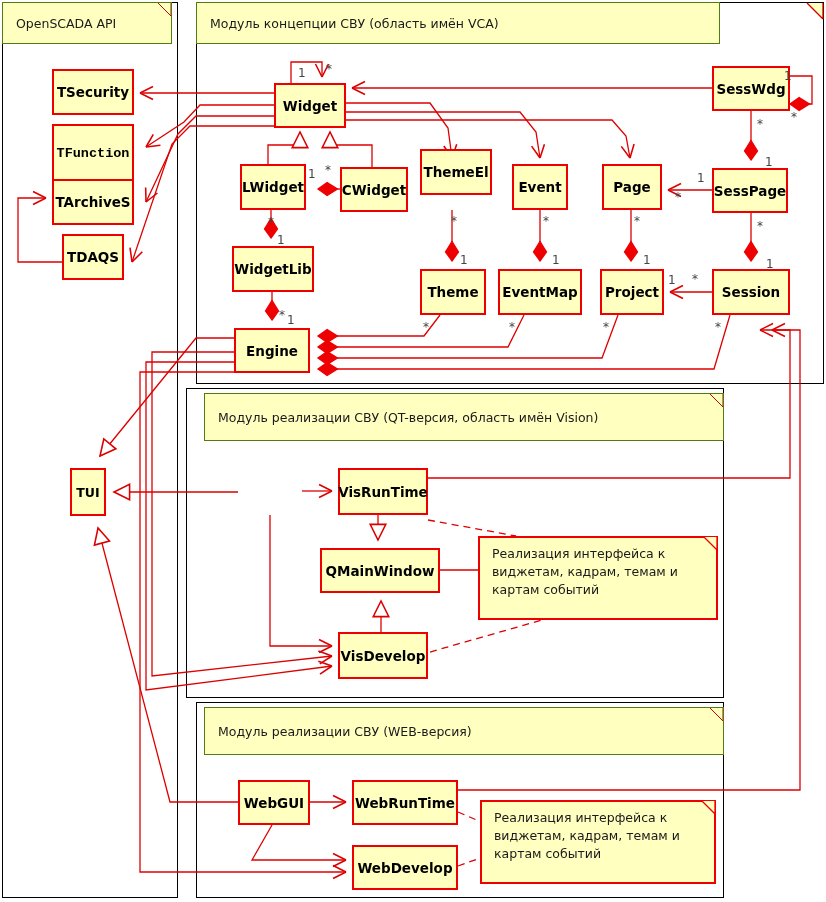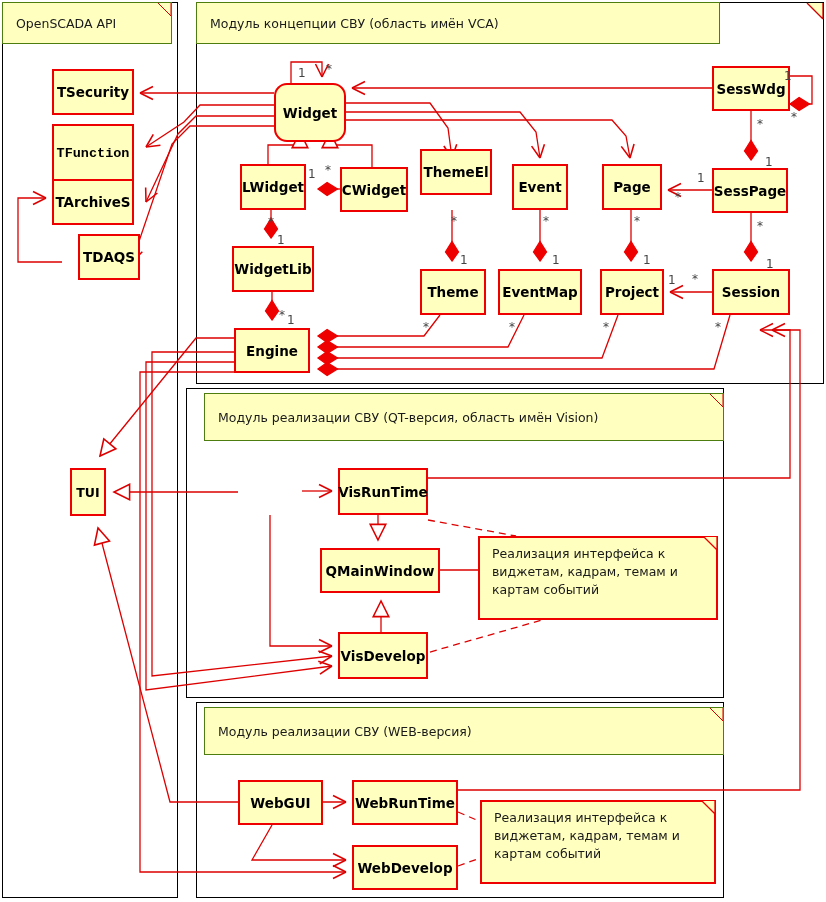--- a/index.html
+++ b/index.html
@@ -158,28 +158,28 @@
 
   <div class="cls" style="left:52px;top:69px;width:82px;height:46px;">
     <span>TSecurity</span>
     </div>
   <div class="cls" style="left:52px;top:124px;width:82px;height:59px;font-family:Liberation Mono, monospace;">
     <span>TFunction</span>
     </div>
   <div class="cls" style="left:52px;top:179px;width:82px;height:46px;">
     <span>TArchiveS</span>
     </div>
-  <div class="cls" style="left:62px;top:234px;width:62px;height:46px;margin-left:16px;">
+  <div class="cls" style="left:62px;top:234px;width:62px;height:46px;">
     <span>TDAQS</span>
     </div>
   <div class="cls" style="left:70px;top:468px;width:36px;height:48px;font-size:12.5px;">
     <span>TUI</span>
     </div>
 
-  <div class="cls" style="left:274px;top:83px;width:72px;height:59px;border-radius:13px;">
+  <div class="cls" style="left:274px;top:83px;width:72px;height:45px;">
     <span>Widget</span>
     </div>
   <div class="cls" style="left:712px;top:66px;width:78px;height:45px;">
     <span>SessWdg</span>
     </div>
   <div class="cls" style="left:240px;top:164px;width:66px;height:46px;">
     <span>LWidget</span>
     </div>
   <div class="cls" style="left:340px;top:167px;width:68px;height:45px;">
     <span>CWidget</span>
@@ -218,21 +218,21 @@
   <div class="cls" style="left:338px;top:468px;width:90px;height:47px;">
     <span>VisRunTime</span>
     </div>
   <div class="cls" style="left:320px;top:548px;width:120px;height:45px;">
     <span>QMainWindow</span>
     </div>
   <div class="cls" style="left:338px;top:632px;width:90px;height:47px;">
     <span>VisDevelop</span>
     </div>
 
-  <div class="cls" style="left:238px;top:780px;width:85px;height:45px;">
+  <div class="cls" style="left:238px;top:780px;width:72px;height:45px;">
     <span>WebGUI</span>
     </div>
   <div class="cls" style="left:352px;top:780px;width:106px;height:45px;">
     <span>WebRunTime</span>
     </div>
   <div class="cls" style="left:352px;top:845px;width:106px;height:45px;">
     <span>WebDevelop</span>
     </div>
 
   <div class="note" style="left:478px;top:536px;width:240px;height:84px;">

